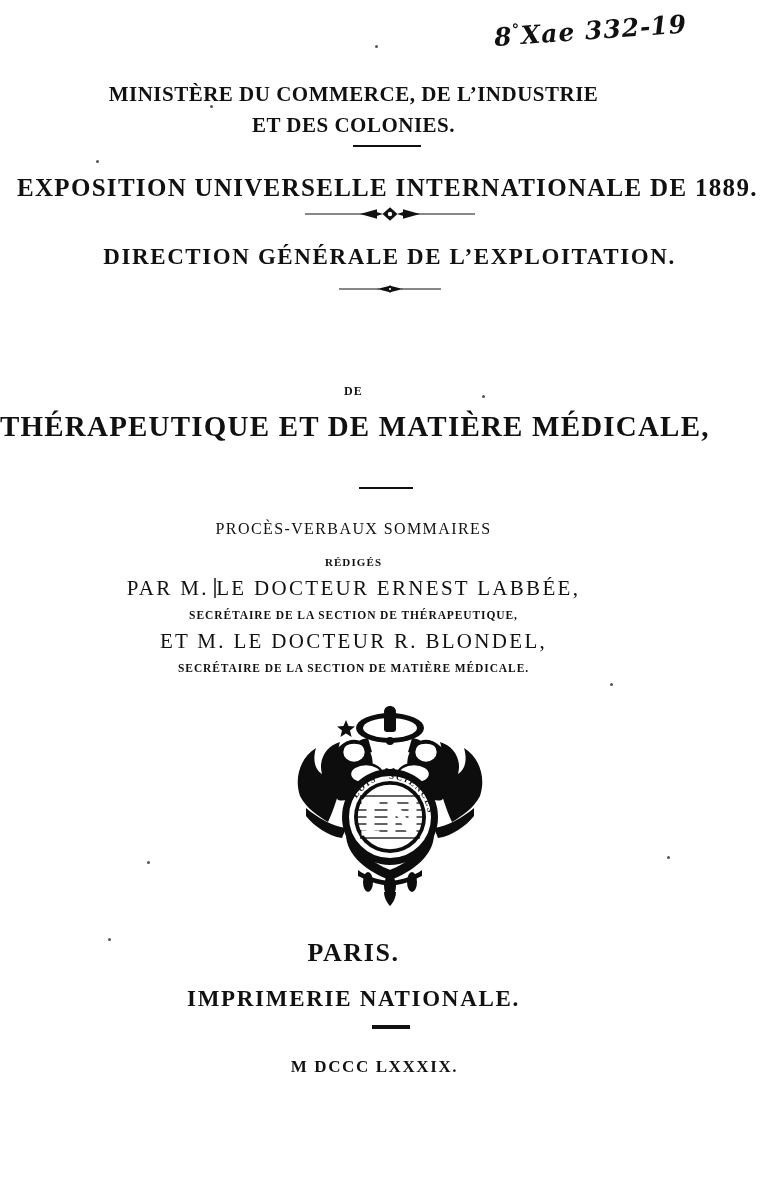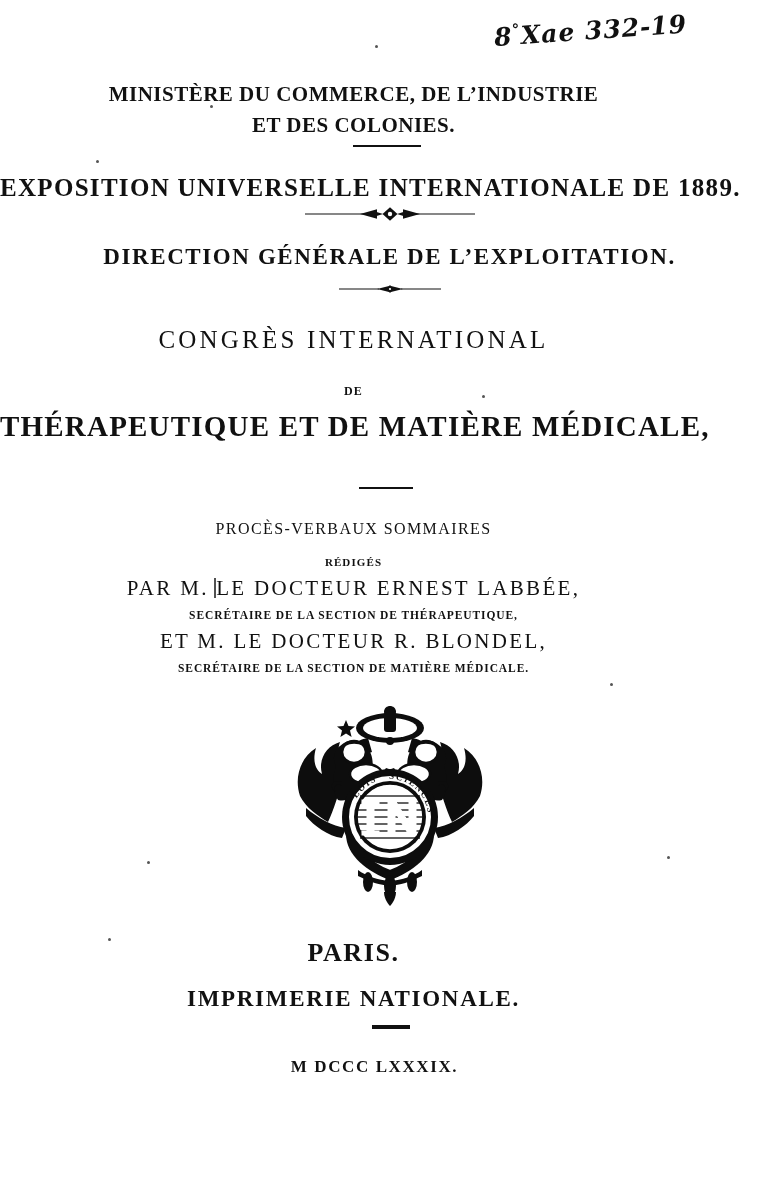--- a/index.html
+++ b/index.html
@@ -52,20 +52,21 @@
   .h-ministry {
     font-size: 21px;
     font-weight: 700;
     letter-spacing: 0.5px;
     font-family: "Liberation Serif", serif;
   }
   .h-expo {
     font-size: 25px;
     font-weight: 700;
     letter-spacing: 1.3px;
+    padding-left: 17px;
   }
   .h-direction {
     font-size: 23px;
     font-weight: 700;
     letter-spacing: 1.6px;
     margin-left: 36px;
   }
   .h-congres {
     font-size: 25px;
     font-weight: 400;
@@ -199,21 +200,20 @@
 
   <svg class="ornament" style="left:339px; top:283px; width:102px; height:12px;" viewBox="0 0 102 12">
     <path d="M0 6.4 L40 6.4 L40 5.6 L0 5.5 Z" fill="#111"></path>
     <path d="M102 6.4 L62 6.4 L62 5.6 L102 5.5 Z" fill="#111"></path>
     <path d="M38 6 L52 2.4 L52 9.6 Z" fill="#111"></path>
     <path d="M64 6 L50 2.4 L50 9.6 Z" fill="#111"></path>
     <circle cx="51" cy="6" r="2.6" fill="#111"></circle>
     <circle cx="51" cy="6" r="1.1" fill="#fff"></circle>
   </svg>
 
-  <div class="line h-congres" style="top:327px;">CONGRÈS INTERNATIONAL</div>
   <div class="line h-de" style="top:385px;">DE</div>
   <div class="line h-main" style="top:412px;">THÉRAPEUTIQUE ET DE MATIÈRE MÉDICALE,</div>
 
 
   <div class="rule" style="left:359px; top:487px; width:54px;"></div>
 
   <div class="line h-proces" style="top:521px;">PROCÈS-VERBAUX SOMMAIRES</div>
   <div class="line h-rediges" style="top:557px;">RÉDIGÉS</div>
   <div class="line h-author" style="top:578px;">PAR M. LE DOCTEUR ERNEST LABBÉE,</div>
   <div class="line h-author" style="top:631px;">ET M. LE DOCTEUR R. BLONDEL,</div>

